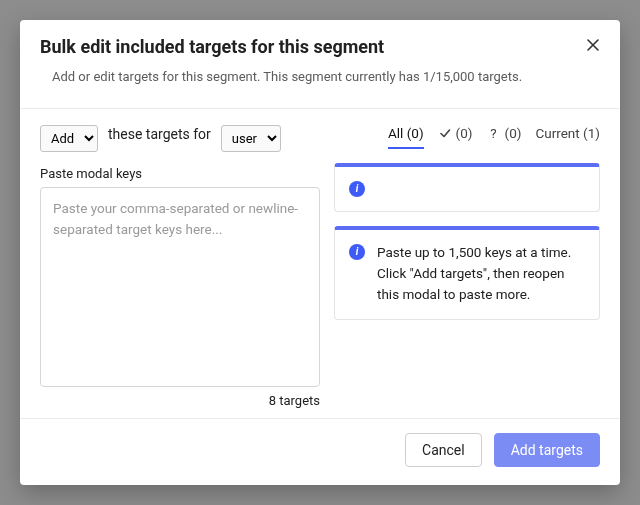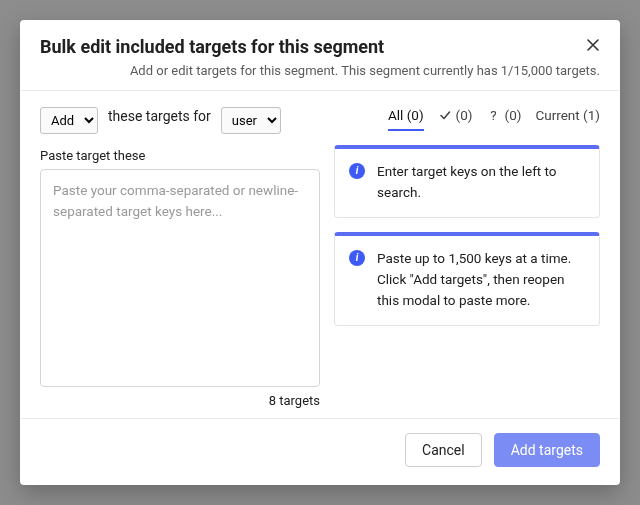--- a/index.html
+++ b/index.html
@@ -28,22 +28,21 @@
     position: relative;
   }
   .modal-title {
     font-size: 18px;
     font-weight: 700;
     margin: 0 0 6px 0;
   }
   .modal-subtitle {
     font-size: 13px;
     color: #5c5c5c;
-    margin: 0;
-    text-align: right;
+    margin: 12px;
   }
   .close-btn {
     position: absolute;
     top: 14px; right: 16px;
     width: 24px; height: 24px;
     border: none; background: none;
     cursor: pointer;
     font-size: 16px;
     color: #444;
     line-height: 1;
@@ -206,21 +205,21 @@
       <div class="controls-row">
         <select>
           <option>Add</option>
         </select>
         <span class="mid-text">these targets for</span>
         <select>
           <option>user</option>
         </select>
       </div>
 
-      <div class="paste-label">Paste target these</div>
+      <div class="paste-label">Paste modal keys</div>
       <textarea class="paste-area" placeholder="Paste your comma-separated or newline-separated target keys here..." style=""></textarea>
       <div class="targets-count">8 targets</div>
     </div>
 
     <div class="right-col">
       <div class="tabs">
         <span class="tab active">
           <span>All (0)</span>
         </span>
         <span class="tab">
@@ -235,21 +234,20 @@
           <span class="ico">?</span>
           <span>(0)</span>
         </span>
         <span class="tab">
           <span>Current (1)</span>
         </span>
       </div>
 
       <div class="info-card">
         <span class="info-icon">i</span>
-        <span>Enter target keys on the left to search.</span>
       </div>
 
       <div class="info-card">
         <span class="info-icon">i</span>
         <span>Paste up to 1,500 keys at a time. Click "Add targets", then reopen this modal to paste more.</span>
       </div>
     </div>
 
   </div>
 

